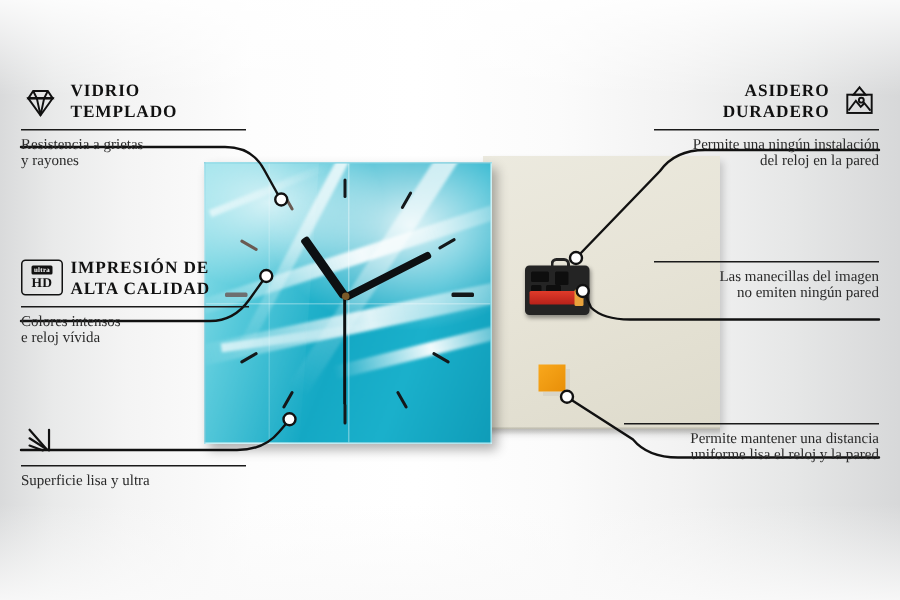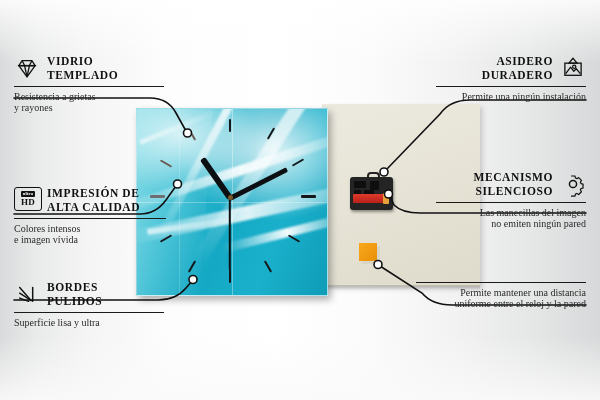--- a/index.html
+++ b/index.html
@@ -192,52 +192,48 @@
       <div>
         <div class="ftitle">VIDRIO</div>
         <div class="ftitle">TEMPLADO</div>
       </div>
     </div>
     <div class="frule"></div>
     <div class="fdesc">Resistencia a grietas</div>
     <div class="fdesc">y rayones</div>
   </div>
 
-  <div class="feat left" style="left:14px;top:186px;width:152px;">
+  <div class="feat left" style="left:14px;top:172px;width:152px;">
     <div class="rowi">
       <span class="ico">
         <span class="hdbox">
           <span class="u">ultra</span>
           <span class="h">HD</span>
         </span>
       </span>
       <div>
         <div class="ftitle">IMPRESIÓN DE</div>
         <div class="ftitle">ALTA CALIDAD</div>
       </div>
     </div>
     <div class="frule"></div>
     <div class="fdesc">Colores intensos</div>
-    <div class="fdesc">e imagen vívida</div>
+    <div class="fdesc">e reloj vívida</div>
   </div>
 
   <div class="feat left" style="left:14px;top:280px;width:150px;">
     <div class="rowi">
       <span class="ico">
         <svg viewBox="0 0 32 32" fill="none" stroke="currentColor" stroke-width="1.8" stroke-linecap="round">
           <path d="M7 8 L21 24"></path>
             <path d="M7 15 L21 24"></path>
             <path d="M7 21 L18 25"></path>
           <path d="M23 8 V25"></path>
         </svg>
       </span>
-      <div>
-        <div class="ftitle">BORDES</div>
-        <div class="ftitle">PULIDOS</div>
-      </div>
     </div>
     <div class="frule"></div>
     <div class="fdesc">Superficie lisa y ultra</div>
   </div>
 
   <div class="feat right" style="left:436px;top:54px;width:150px;">
     <div class="rowi">
       <div>
         <div class="ftitle">ASIDERO</div>
         <div class="ftitle">DURADERO</div>
@@ -246,39 +242,28 @@
         <svg viewBox="0 0 32 32" fill="none" stroke="currentColor" stroke-width="1.6">
           <path d="M16 4 L11 10 H21 Z"></path>
           <rect x="6" y="10" width="20" height="15"></rect>
           <path d="M7 23 L13 15 L17 20 L20 17 L25 23"></path>
           <circle cx="17.5" cy="14.5" r="2"></circle>
         </svg>
       </span>
     </div>
     <div class="frule"></div>
     <div class="fdesc">Permite una ningún instalación</div>
+    <div class="fdesc">del reloj en la pared</div>
   </div>
 
   <div class="feat right" style="left:436px;top:170px;width:150px;">
-    <div class="rowi">
-      <div>
-        <div class="ftitle">MECANISMO</div>
-        <div class="ftitle">SILENCIOSO</div>
-      </div>
-      <span class="ico">
-        <svg viewBox="0 0 32 32" fill="none" stroke="currentColor" stroke-width="1.8" stroke-linejoin="round">
-          <path d="M13 4 h6 l.7 3.1 2.1 .9 2.7-1.6 4.2 4.2 -1.6 2.7 .9 2.1 3.1 .7 v6 l-3.1 .7 -.9 2.1 1.6 2.7 -4.2 4.2 -2.7-1.6 -2.1 .9 -.7 3.1 h-6" transform="scale(.82) translate(3.5,3.5)"></path>
-          <circle cx="16" cy="16" r="4.4"></circle>
-        </svg>
-      </span>
-    </div>
     <div class="frule"></div>
     <div class="fdesc">Las manecillas del imagen</div>
     <div class="fdesc">no emiten ningún pared</div>
   </div>
 
   <div class="feat right" style="left:416px;top:278px;width:170px;">
     <div class="frule"></div>
     <div class="fdesc">Permite mantener una distancia</div>
-    <div class="fdesc">uniforme entre el reloj y la pared</div>
+    <div class="fdesc">uniforme lisa el reloj y la pared</div>
   </div>
 
 </div>
 
 </body></html>

